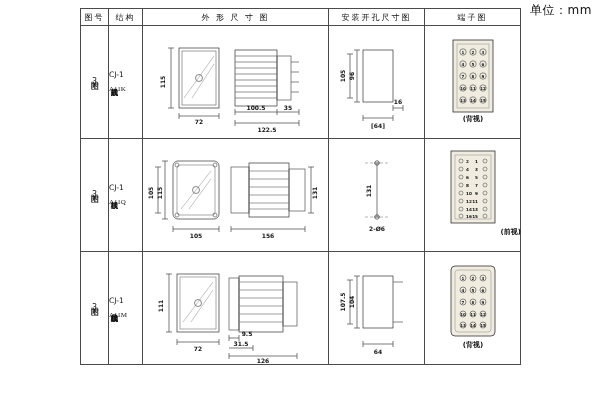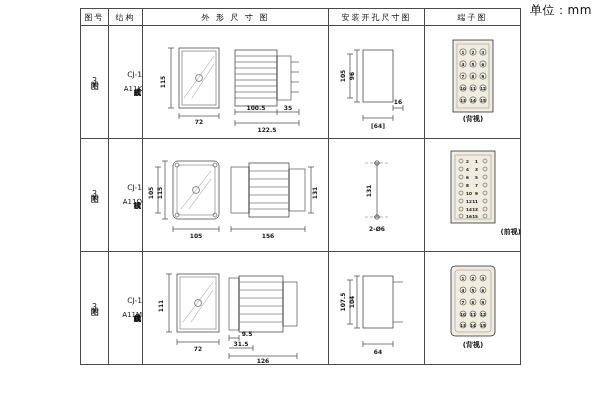--- a/index.html
+++ b/index.html
@@ -43,24 +43,24 @@
 
   .vtext{
     writing-mode:vertical-rl;
     text-orientation:upright;
     letter-spacing:1px;
     font-size:8px;
     line-height:11px;
     display:inline-block;
   }
   .structcell{font-size:7.5px;line-height:10px;}
-  .struct-inner{display:flex;flex-direction:column;align-items:flex-end;justify-content:center;height:100%;}
+  .struct-inner{display:flex;flex-direction:column;align-items:flex-start;justify-content:center;height:100%;}
   .struct-top{font-size:7.5px;margin-bottom:2px;}
   .struct-mid{writing-mode:vertical-rl;text-orientation:upright;letter-spacing:0px;line-height:10px;font-size:7.5px;}
-  .struct-bot{font-size:7px;margin-top:2px;}
+  .struct-bot{font-size:7px;margin-top:2px;font-family:Liberation Serif, serif;}
 
   .cellwrap{position:relative;width:100%;height:112px;font-weight:bold;}
   svg{display:block;}
   .drw{position:absolute;left:0;top:0;}
 
   .caption{
     position:absolute;
     font-size:7px;
     color:#111;
     width:100%;

